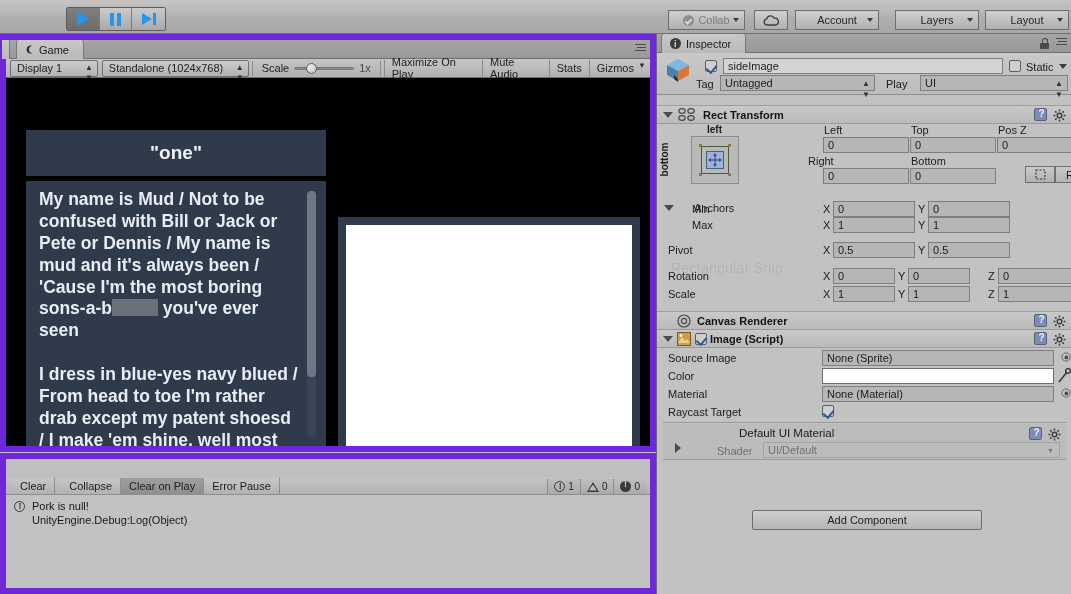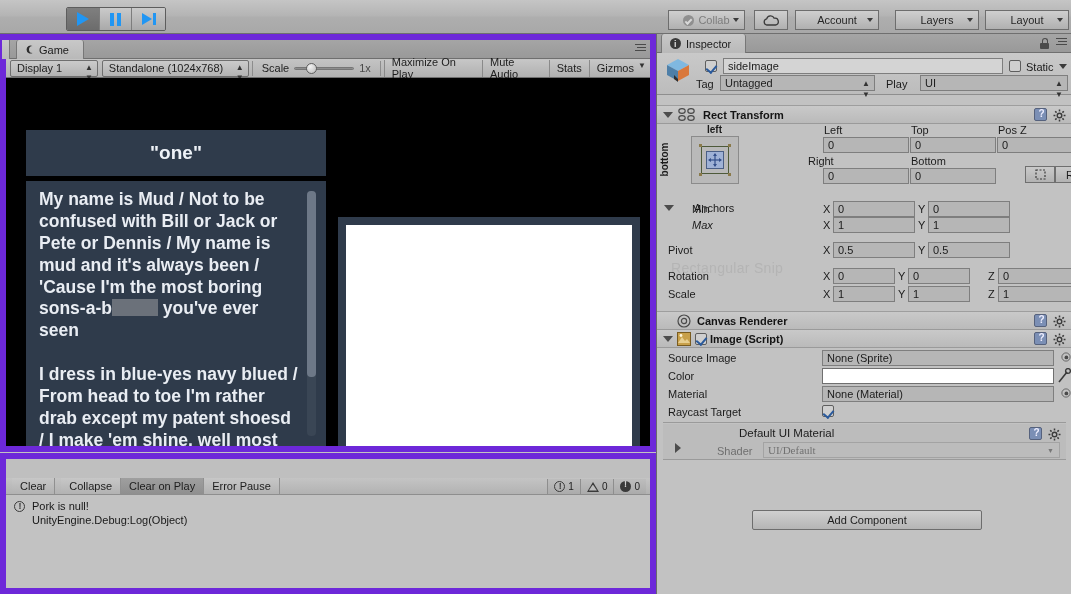--- a/index.html
+++ b/index.html
@@ -595,21 +595,21 @@
       <span class="lab" style="position:absolute;left:35px;top:79px;">Min</span>
       <span class="axis" style="position:absolute;left:166px;top:79px;">X</span>
       <div class="field" style="position:absolute;left:176px;top:77px;width:82px;">
           <span>0</span>
         </div>
       <span class="axis" style="position:absolute;left:261px;top:79px;">Y</span>
       <div class="field" style="position:absolute;left:271px;top:77px;width:82px;">
           <span>0</span>
         </div>
 
-      <span class="lab" style="position:absolute;left:35px;top:95px;font-style:italic;">Max</span>
+      <span class="lab" style="position:absolute;left:35px;top:95px;">Max</span>
       <span class="axis" style="position:absolute;left:166px;top:95px;">X</span>
       <div class="field" style="position:absolute;left:176px;top:93px;width:82px;">
           <span>1</span>
         </div>
       <span class="axis" style="position:absolute;left:261px;top:95px;">Y</span>
       <div class="field" style="position:absolute;left:271px;top:93px;width:82px;">
           <span>1</span>
         </div>
     </div>
 
@@ -741,21 +741,21 @@
           <line x1="0.5" y1="6.5" x2="2.4" y2="6.5"></line>
             <line x1="10.6" y1="6.5" x2="12.5" y2="6.5"></line>
           <line x1="2.2" y1="2.2" x2="3.6" y2="3.6"></line>
             <line x1="9.4" y1="9.4" x2="10.8" y2="10.8"></line>
           <line x1="10.8" y1="2.2" x2="9.4" y2="3.6"></line>
             <line x1="3.6" y1="9.4" x2="2.2" y2="10.8"></line>
         </g>
       </svg>
       <span class="foldout closed" style="position:absolute;left:6px;top:19px;"></span>
       <span class="lab dim" style="position:absolute;left:54px;top:21px;">Shader</span>
-      <div class="dropfield" style="position:absolute;left:100px;top:18px;width:297px;background:#bcbcbc;border-color:#a3a3a3;color:#717171;font-family:Liberation Serif, serif;">
+      <div class="dropfield" style="position:absolute;left:100px;top:18px;width:297px;background:#bcbcbc;border-color:#a3a3a3;color:#717171;">
         <span>UI/Default</span>
         <span style="position:absolute;right:5px;top:4px;font-size:7px;color:#777;">▼</span>
       </div>
     </div>
 
     <div class="addcomp">
       <span>Add Component</span>
     </div>
 
   </div>

